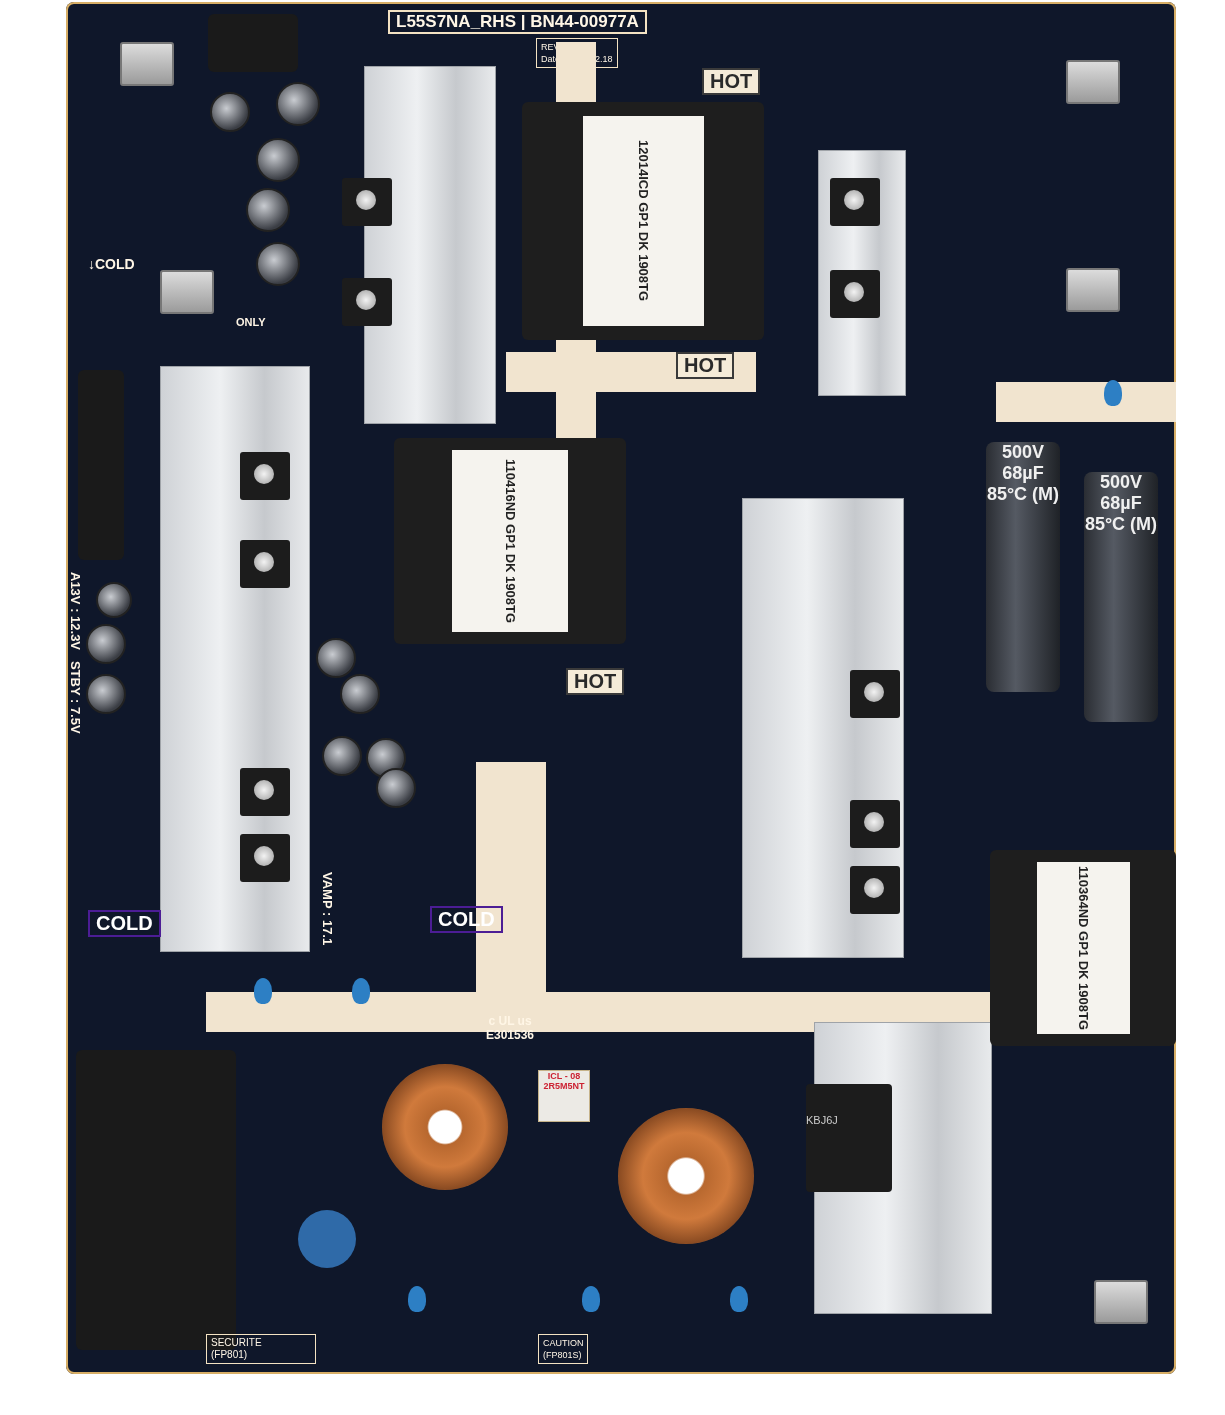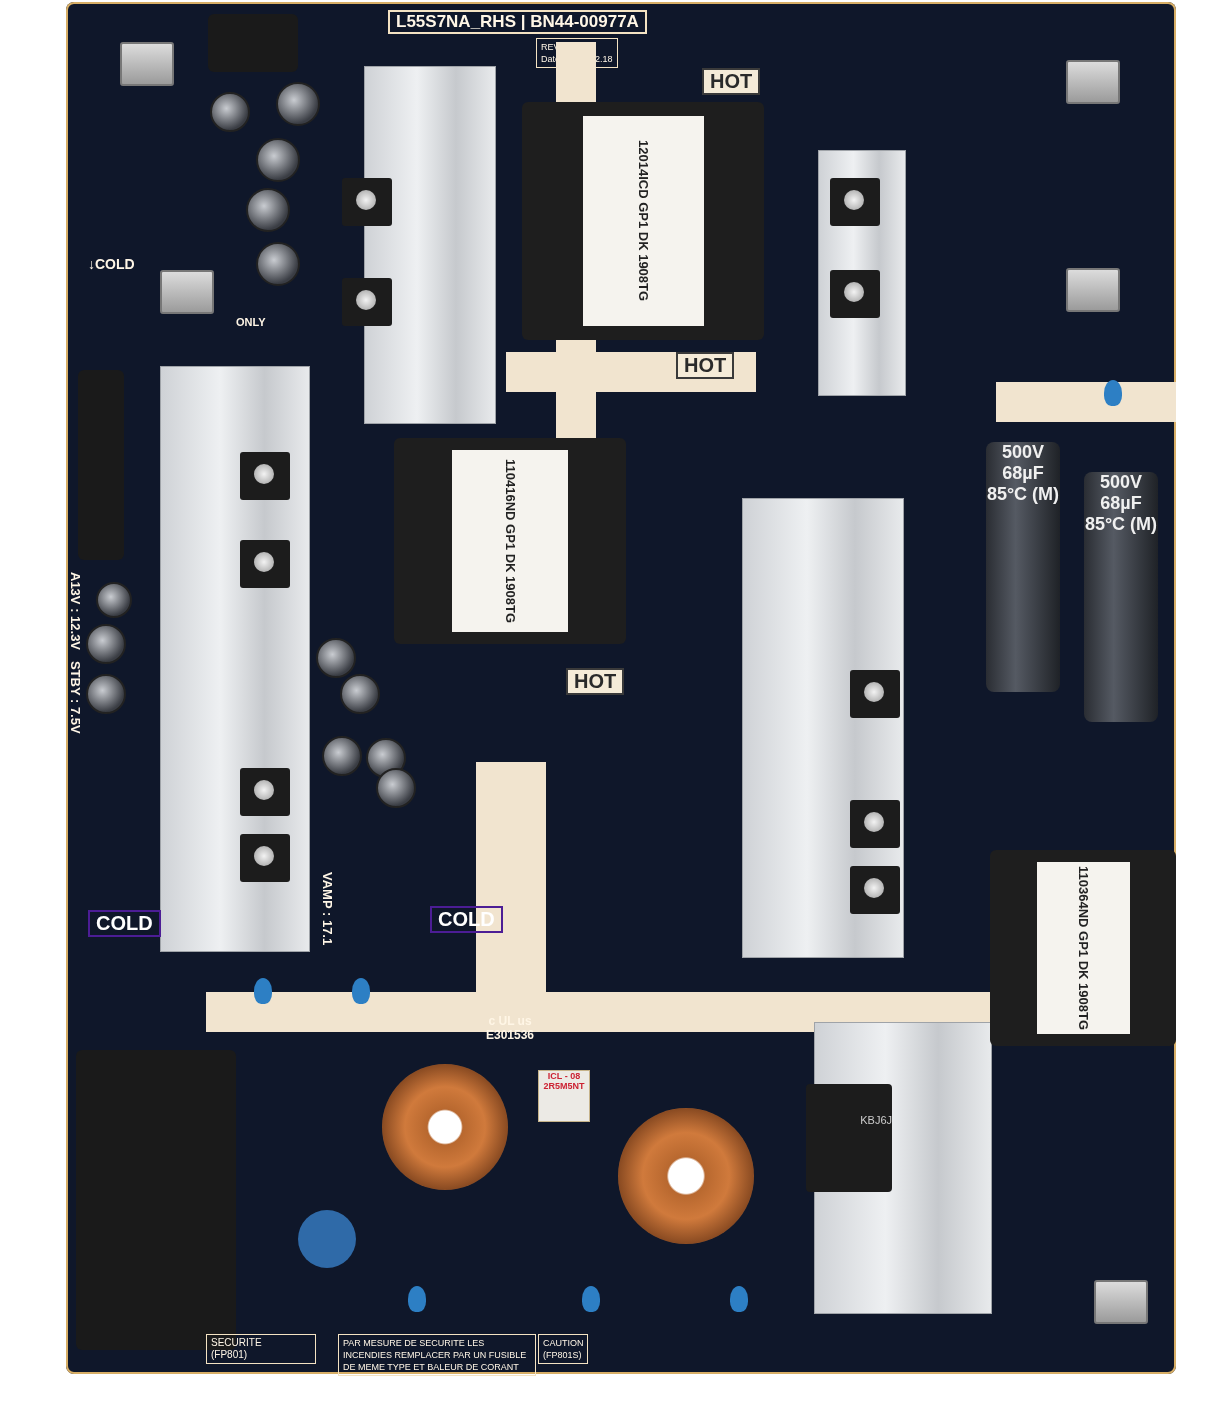--- a/index.html
+++ b/index.html
@@ -125,25 +125,24 @@
   <div class="ycap" style="left:516px;top:1284px;"></div>
   <div class="ycap" style="left:664px;top:1284px;"></div>
   <div class="ycap" style="left:1038px;top:378px;"></div>
 
   <div class="silk" style="left:420px;top:1012px;font-size:12px;border:none;text-align:center;">
     <div>c UL us</div>
     <div>E301536</div>
   </div>
 
 
-  <div style="position:absolute;left:740px;top:1082px;width:86px;height:108px;background:#1c1c1c;border-radius:4px;color:#ccc;font-size:11px;text-align:right;padding-top:30px;box-sizing:border-box;">KBJ6J</div>
+  <div style="position:absolute;left:740px;top:1082px;width:86px;height:108px;background:#1c1c1c;border-radius:4px;color:#ccc;font-size:11px;text-align:left;padding-top:30px;box-sizing:border-box;">KBJ6J</div>
 
   <div class="note" style="left:140px;top:1332px;width:100px;font-size:10px;">
     <div>SECURITE</div>
     <div>(FP801)</div>
   </div>
-  <div class="note" style="left:272px;top:1332px;width:188px;">PAR MESURE DE SECURITE LES INCENDIES REMPLACER PAR UN FUSIBLE DE MEME TYPE ET BALEUR DE CORANT</div>
   <div class="note" style="left:472px;top:1332px;width:40px;">
     <div>CAUTION</div>
     <div>(FP801S)</div>
   </div>
 
 </div>
 
 </body></html>

